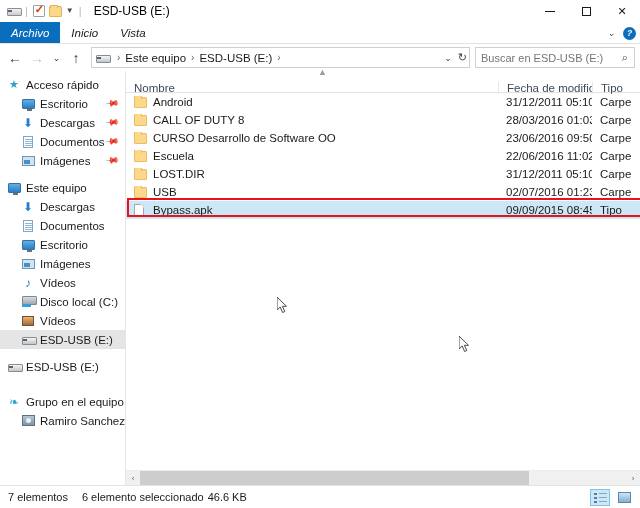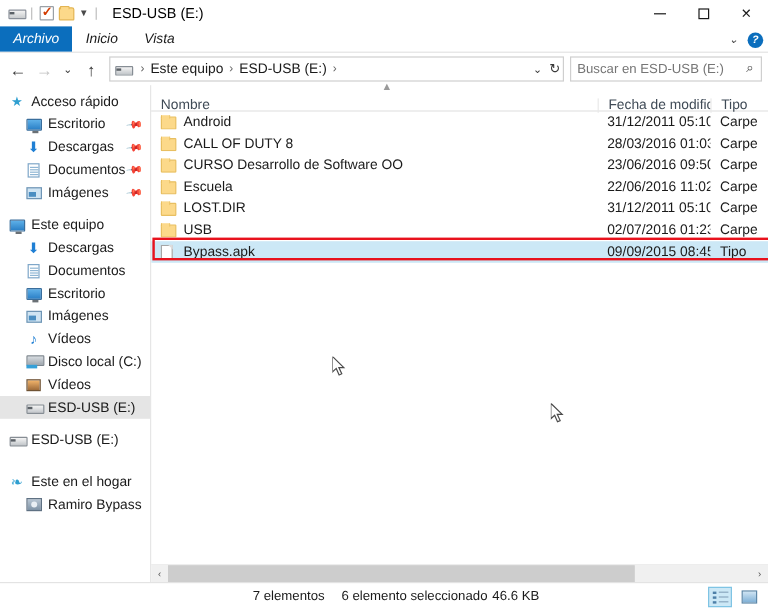--- a/index.html
+++ b/index.html
@@ -167,21 +167,21 @@
 
   
   .hscroll { height: 15px; background:#f0f0f0; display:flex; align-items:center; flex:none; border-top:1px solid #ededed; }
   .hs-arrow { width: 14px; text-align:center; font-size:8px; color:#5a5a5a; }
   .hs-track { flex:1; height:15px; background:#f0f0f0; position:relative; }
   .hs-thumb { position:absolute; left:0; top:0; height:15px; width: 80%; background:#cdcdcd; }
 
   
   .statusbar {
     height: 23px; display:flex; align-items:center; border-top:1px solid #e3e3e3;
-    background:#fff; flex:none; position:relative; padding-left: 20px; gap: 14px; justify-content: center;
+    background:#fff; flex:none; position:relative; padding-left: 8px; gap: 14px;
   }
   .st-text { font-size: 11px; color:#1a1a1a; }
   .st-views { position:absolute; right:6px; top:3px; display:flex; gap:4px; }
   .vbtn { width: 20px; height: 17px; display:flex; align-items:center; justify-content:center; border:1px solid transparent; }
   .vbtn.active { background:#cce8f6; border:1px solid #7fc4e4; }
   .v-details { width:13px; height:11px; position:relative; }
   .v-details span { position:absolute; left:0; width:3px; height:2px; background:#4d7fa8; }
   .v-details span.l { left:5px; width:8px; height:1px; background:#8aa7bf; }
   .v-icons { width:13px; height:11px; background:linear-gradient(#cfe4f3,#7fb0d6); border:1px solid #5d87a8; }
 
@@ -357,27 +357,27 @@
 
       <div class="nav-gap"></div>
 
 
       <div class="nav-gap"></div>
 
       <div class="nav-item">
         <span class="nav-ico">
             <span class="i-group">❧</span>
           </span>
-        <span>Este en el hogar</span>
+        <span>Grupo en el equipo</span>
       </div>
       <div class="nav-item lvl1">
         <span class="nav-ico">
             <span class="i-person"></span>
           </span>
-        <span>Ramiro Bypass</span>
+        <span>Ramiro Sanchez</span>
       </div>
     </div>
 
     <div class="listarea">
 
       <div class="colhdr">
         <span class="sortmark">▲</span>
         <div class="col name">Nombre</div>
         <div class="col date">Fecha de modifica...</div>
         <div class="col type">Tipo</div>

